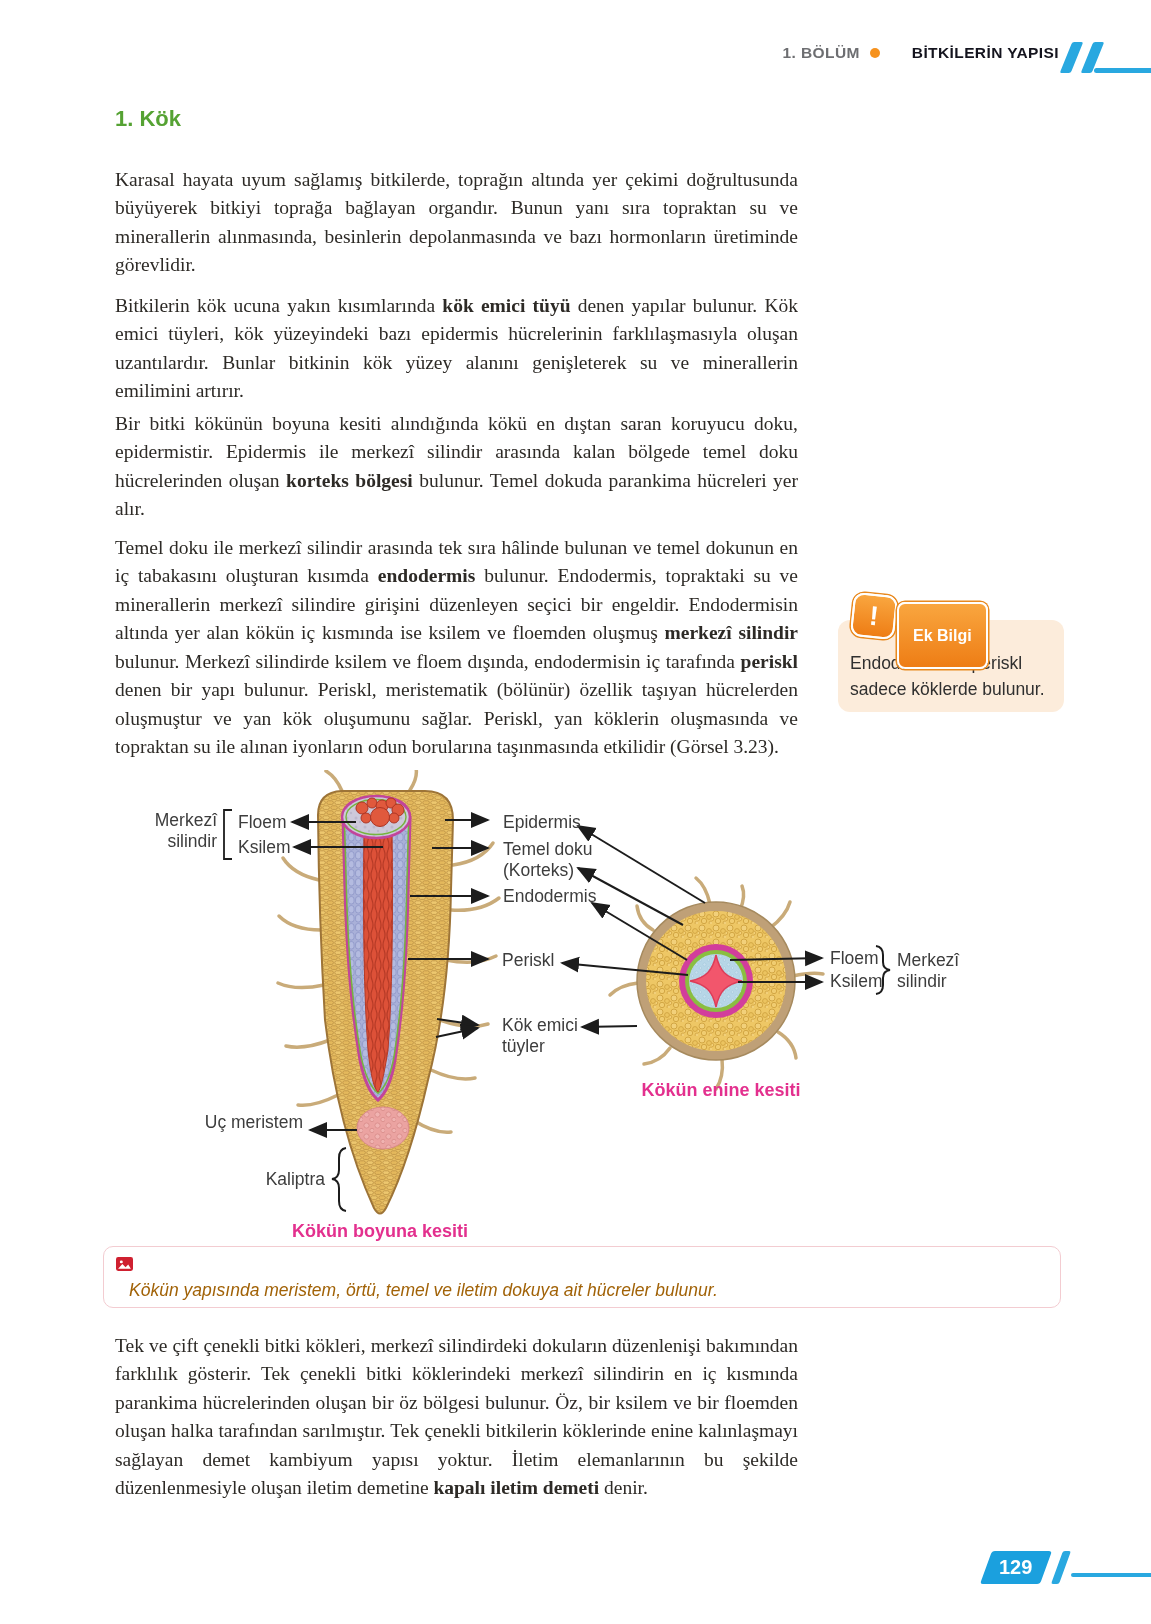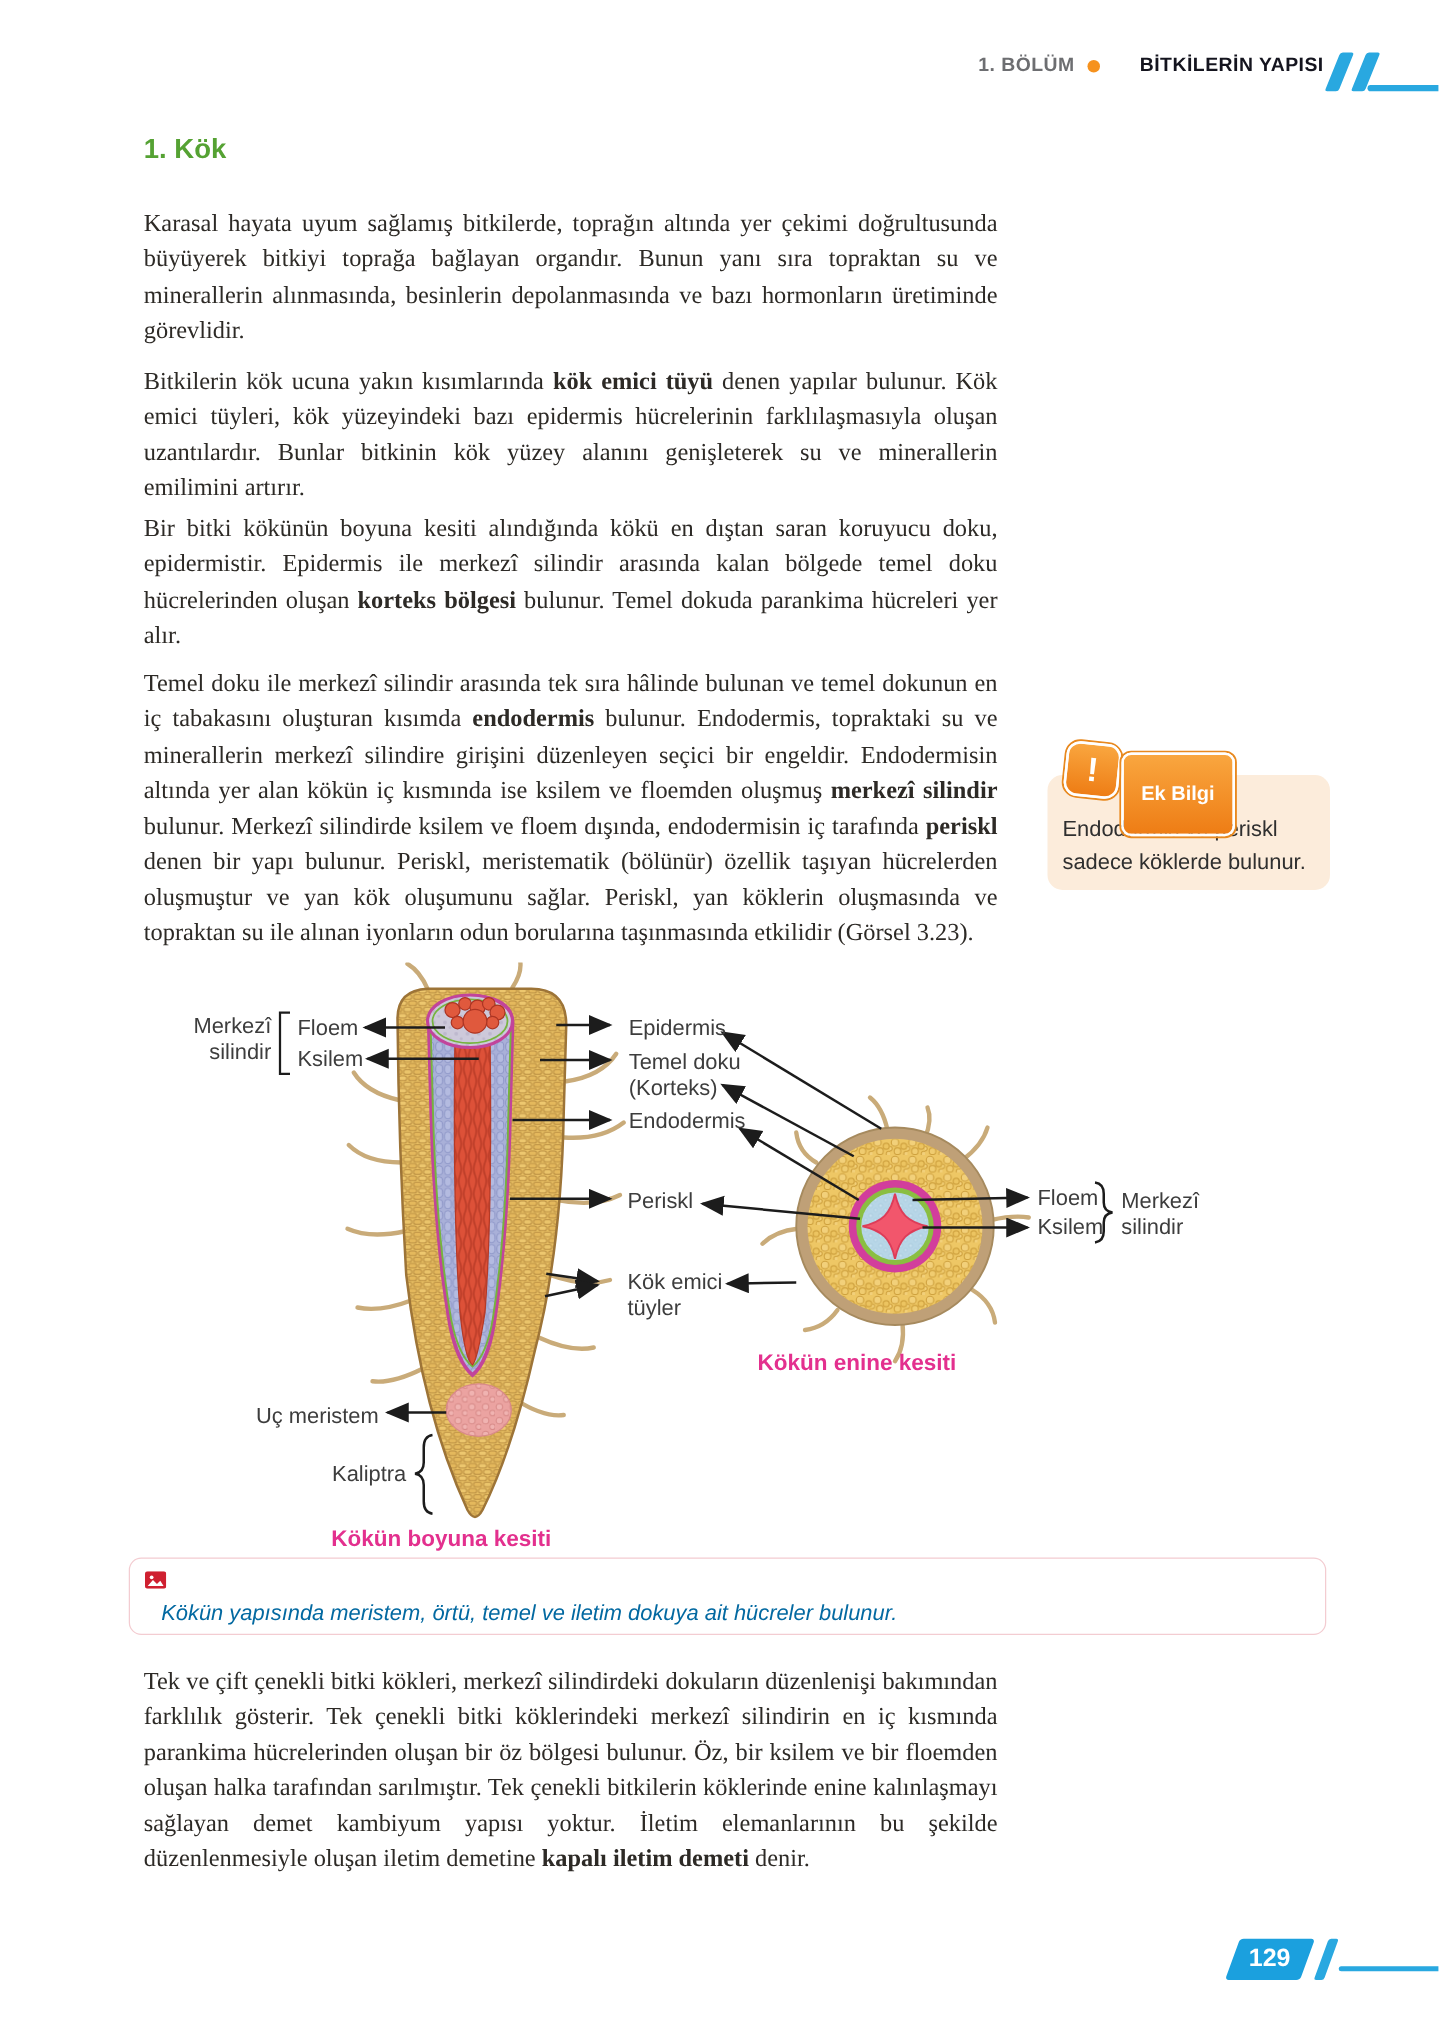--- a/index.html
+++ b/index.html
@@ -38,30 +38,30 @@
           display:flex;align-items:center;color:#fff;font-family:"Liberation Sans",sans-serif;
           font-weight:bold;font-size:16px;}
 
   
   .figure{position:absolute;left:110px;top:770px;width:950px;height:478px;}
   .figure svg{position:absolute;left:0;top:0;}
   .fig-label{position:absolute;font-family:"Liberation Sans",sans-serif;font-size:17.5px;
              line-height:21px;color:#3d3d3d;white-space:pre-line;}
   .fig-label.right{text-align:right;}
   .fig-cap{position:absolute;font-family:"Liberation Sans",sans-serif;font-weight:bold;
-           font-size:18px;color:#e3308e;width:230px;}
+           font-size:18px;color:#e3308e;text-align:center;width:230px;}
 
   
   .cap-box{position:absolute;left:103px;top:1246px;width:956px;height:60px;border:1.5px solid #f3ccd1;
            border-radius:10px;background:#fff;}
   .cap-title{position:absolute;left:30px;top:6px;font-family:"Liberation Sans",sans-serif;
              font-weight:bold;font-size:18.5px;color:#222;}
   .cap-ico{position:absolute;left:12px;top:10px;}
   .cap-note{position:absolute;left:25px;top:33px;font-family:"Liberation Sans",sans-serif;
-            font-style:italic;font-size:17.5px;color:#0369a1;}
+            font-style:italic;font-size:17.5px;color:#a16207;}
 
   
   .pg-badge{position:absolute;left:986px;top:1551px;width:60px;height:33px;background:#1ba0de;
             transform:skewX(-20deg);border-radius:3px;display:flex;align-items:center;justify-content:center;}
   .pg-badge span{transform:skewX(20deg);color:#fff;font-family:"Liberation Sans",sans-serif;
                  font-weight:bold;font-size:20px;}
   .pg-slash{position:absolute;left:1057px;top:1551px;width:8px;height:33px;background:#29a8e0;
             transform:skewX(-20deg);border-radius:2px;}
   .pg-line{position:absolute;left:1071px;top:1573px;width:80px;height:3.5px;background:#29a8e0;border-radius:2px 0 0 2px;}
 </style>
@@ -234,21 +234,21 @@
     <div class="fig-label" style="left:393px;top:69px;">Temel doku
 (Korteks)</div>
     <div class="fig-label" style="left:393px;top:116px;">Endodermis</div>
     <div class="fig-label" style="left:392px;top:180px;">Periskl</div>
     <div class="fig-label" style="left:392px;top:245px;">Kök emici
 tüyler</div>
     <div class="fig-label" style="left:720px;top:178px;">Floem</div>
     <div class="fig-label" style="left:720px;top:201px;">Ksilem</div>
     <div class="fig-label" style="left:787px;top:180px;">Merkezî
 silindir</div>
-    <div class="fig-label right" style="left:88px;top:352px;width:105px;">Uç meristem</div>
+    <div class="fig-label right" style="left:88px;top:342px;width:105px;">Uç meristem</div>
     <div class="fig-label right" style="left:140px;top:399px;width:75px;">Kaliptra</div>
     <div class="fig-cap" style="left:155px;top:451px;">Kökün boyuna kesiti</div>
     <div class="fig-cap" style="left:496px;top:310px;">Kökün enine kesiti</div>
   </div>
 
   <div class="cap-box">
     <svg class="cap-ico" width="17" height="14" viewBox="0 0 16 13">
       <rect width="16" height="13" rx="2" fill="#cf2030"></rect>
       <circle cx="5" cy="4.5" r="1.4" fill="#fff"></circle>
       <path d="M2,11 L6,6.5 L9,9.5 L11.5,7 L14,11 Z" fill="#fff"></path>

